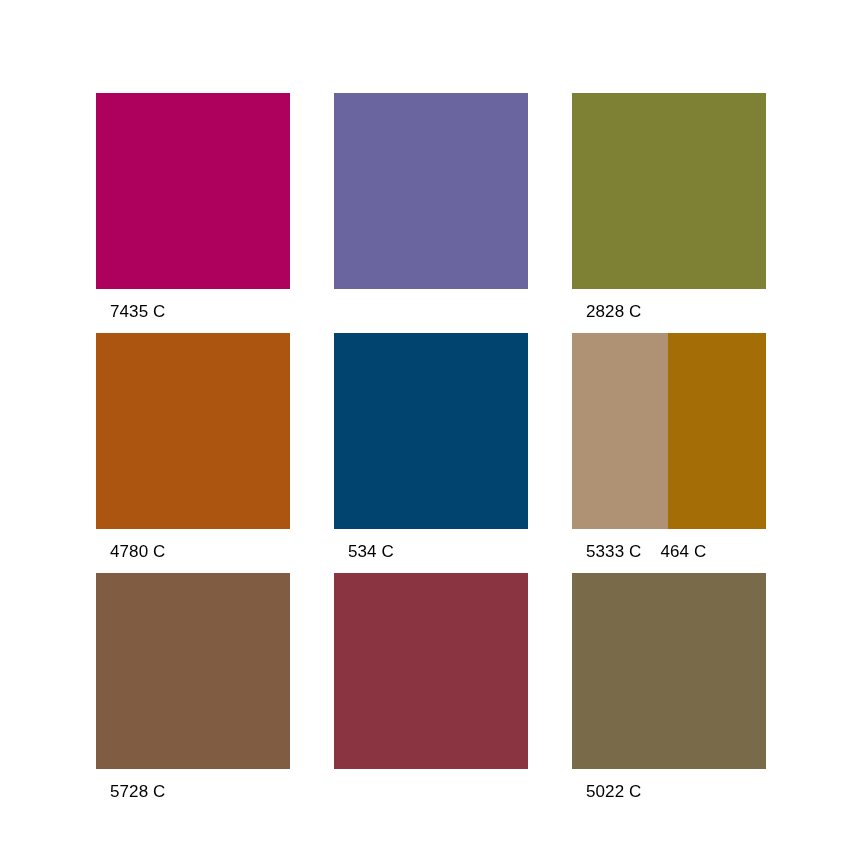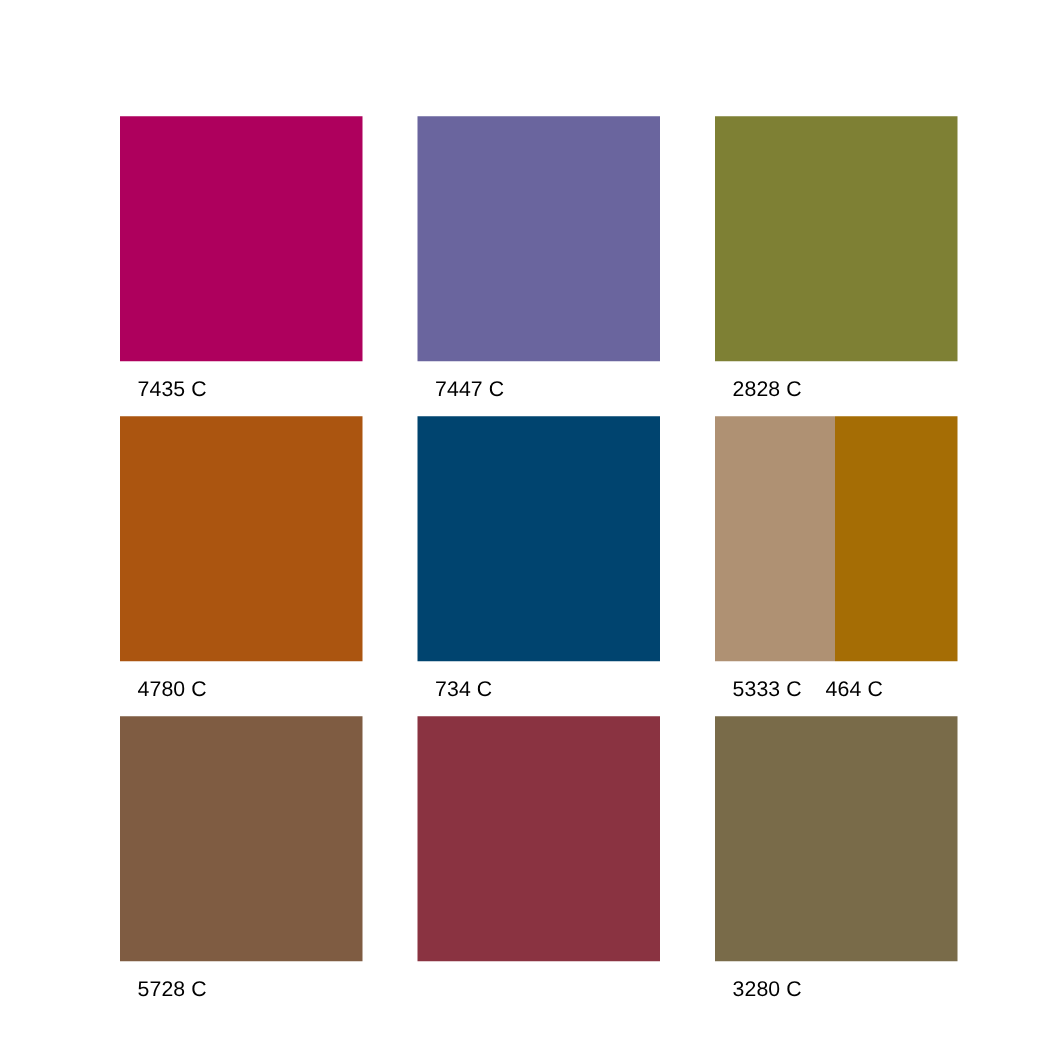--- a/index.html
+++ b/index.html
@@ -97,23 +97,20 @@
       </div>
       <div class="swatch-labels">
         <span class="swatch-label primary">7435 C</span>
       </div>
     </div>
 
     <div class="swatch-cell">
       <div class="swatch-chip-wrap">
         <div class="swatch-chip single" style="background-color: rgb(106, 101, 158);"></div>
       </div>
-      <div class="swatch-labels">
-        <span class="swatch-label primary">7447 C</span>
-      </div>
     </div>
 
     <div class="swatch-cell">
       <div class="swatch-chip-wrap">
         <div class="swatch-chip single" style="background-color: rgb(126, 128, 52);"></div>
       </div>
       <div class="swatch-labels">
         <span class="swatch-label primary">2828 C</span>
       </div>
     </div>
@@ -125,21 +122,21 @@
       <div class="swatch-labels">
         <span class="swatch-label primary">4780 C</span>
       </div>
     </div>
 
     <div class="swatch-cell">
       <div class="swatch-chip-wrap">
         <div class="swatch-chip single" style="background-color: rgb(0, 68, 111);"></div>
       </div>
       <div class="swatch-labels">
-        <span class="swatch-label primary">734 C</span>
+        <span class="swatch-label primary">534 C</span>
       </div>
     </div>
 
     <div class="swatch-cell">
       <div class="swatch-chip-wrap">
         <div class="swatch-chip left-half" style="background-color: rgb(175, 145, 115);"></div>
         <div class="swatch-chip right-half" style="background-color: rgb(165, 109, 5);"></div>
       </div>
       <div class="swatch-labels">
         <span class="swatch-label primary">5333 C</span>
@@ -160,18 +157,18 @@
       <div class="swatch-chip-wrap">
         <div class="swatch-chip single" style="background-color: rgb(138, 51, 65);"></div>
       </div>
     </div>
 
     <div class="swatch-cell">
       <div class="swatch-chip-wrap">
         <div class="swatch-chip single" style="background-color: rgb(121, 107, 73);"></div>
       </div>
       <div class="swatch-labels">
-        <span class="swatch-label primary">3280 C</span>
+        <span class="swatch-label primary">5022 C</span>
       </div>
     </div>
 
   </div>
 </div>
 
 </body></html>

